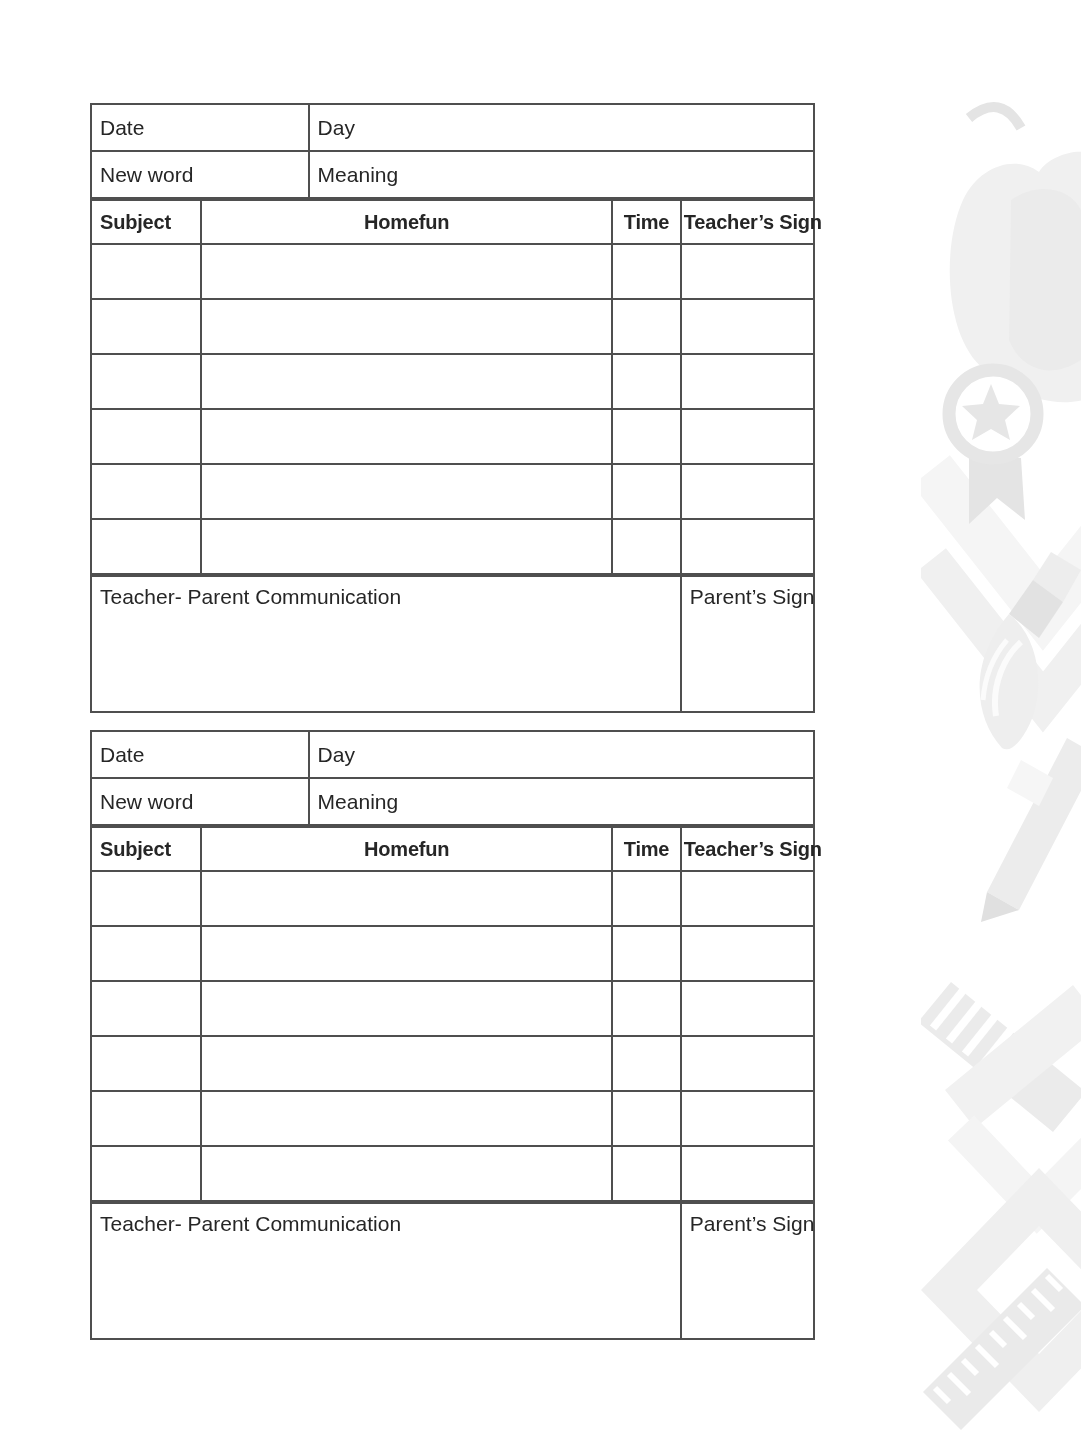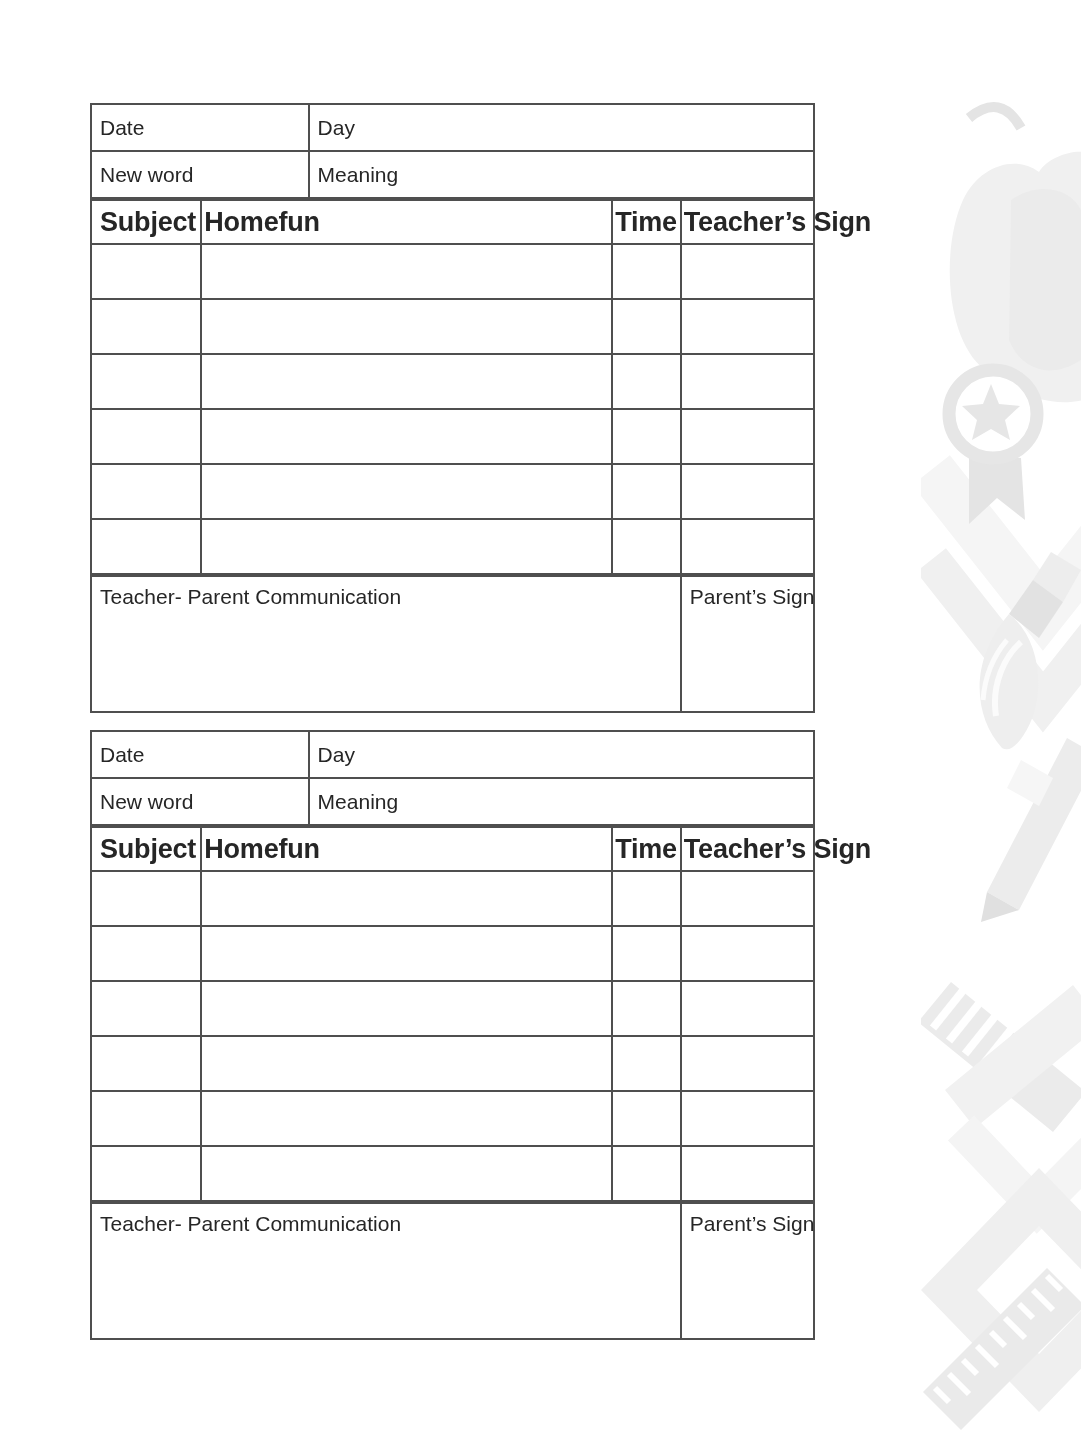--- a/index.html
+++ b/index.html
@@ -31,24 +31,24 @@
   td {
     border:2px solid #4f4f4f;
     padding:2px 8px;
     font-size:21px;
     color:#262626;
     vertical-align:middle;
     white-space:nowrap;
     background:#ffffff;
   }
   .info-table td   { height:41px; }
-  .header-row td   { height:38px; font-weight:bold; font-size:27px; letter-spacing:-0.2px; }
+  .header-row td   { height:38px; font-weight:bold; font-size:20px; letter-spacing:-0.2px; }
   .entry-row td    { height:49px; }
   .comm-table td   { height:124px; vertical-align:top; padding-top:8px;margin-left:24px; }
-  .center { padding-left:2px; padding-right:2px; }
+  .center { text-align:center; padding-left:2px; padding-right:2px; }
 </style>
 </head>
 <body>
 
 <div class="page">
 
   <svg class="watermark" viewBox="0 0 160 1447" xmlns="http://www.w3.org/2000/svg" aria-hidden="true">
 
     <g>
       <path d="M48 118 Q 80 92 100 128" fill="none" stroke="#e4e4e4" stroke-width="10"></path>

